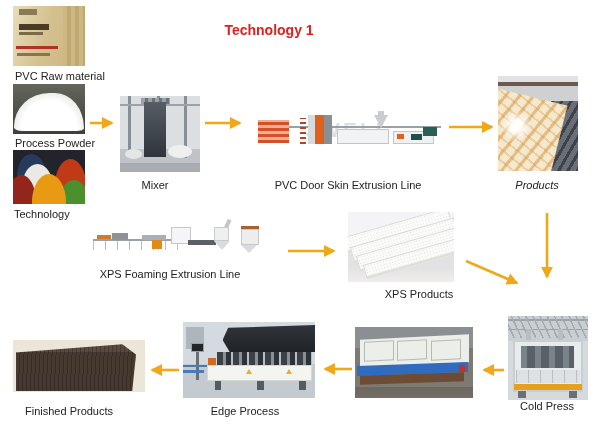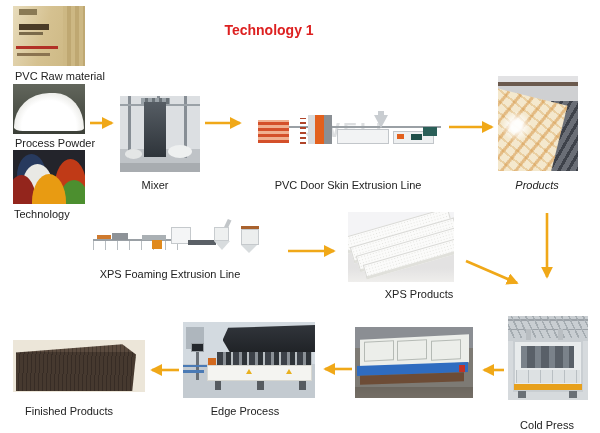--- a/index.html
+++ b/index.html
@@ -120,21 +120,21 @@
     <div class="p" style="left:0;top:0;width:100%;height:26%;background:repeating-linear-gradient(65deg,transparent 0 5px,#9aa1a7 5px 6.5px),repeating-linear-gradient(0deg,transparent 0 8px,#8d949a 8px 9.5px);opacity:.75;"></div>
     <div class="p" style="left:22%;top:15%;width:7%;height:15%;background:#b9bec2;"></div>
     <div class="p" style="left:62%;top:15%;width:7%;height:15%;background:#b9bec2;"></div>
     <div class="p" style="left:6%;top:28%;width:88%;height:62%;background:#e8ebec;border:2px solid #c9ced2;box-sizing:border-box;"></div>
     <div class="p" style="left:16%;top:36%;width:66%;height:26%;background:repeating-linear-gradient(90deg,#7a828a 0 6px,#596068 6px 14px);"></div>
     <div class="p" style="left:10%;top:64%;width:80%;height:16%;background:#dde1e3;background-image:repeating-linear-gradient(90deg,#b9bfc3 0 1.5px,transparent 1.5px 12px);"></div>
     <div class="p" style="left:8%;top:81%;width:84%;height:7%;background:#e7a01c;"></div>
     <div class="p" style="left:12%;top:89%;width:10%;height:9%;background:#6a7076;"></div>
     <div class="p" style="left:76%;top:89%;width:10%;height:9%;background:#6a7076;"></div>
   </div>
-  <div class="lbl ctr" style="left:547px;top:420px;">Cold Press</div>
+  <div class="lbl ctr" style="left:547px;top:401px;">Cold Press</div>
 
   <div class="img" style="left:355px;top:327px;width:118px;height:71px;background:linear-gradient(#8b8e93 0 30%,#7d7a74 30% 85%,#8f8a82);">
     <div class="p" style="left:4%;top:14%;width:92%;height:40%;background:#eceeea;transform:skewY(-3deg);"></div>
     <div class="p" style="left:8%;top:20%;width:24%;height:26%;border:1px solid #b5bab5;transform:skewY(-3deg);"></div>
     <div class="p" style="left:36%;top:19%;width:24%;height:26%;border:1px solid #b5bab5;transform:skewY(-3deg);"></div>
     <div class="p" style="left:64%;top:18%;width:24%;height:26%;border:1px solid #b5bab5;transform:skewY(-3deg);"></div>
     <div class="p" style="left:2%;top:52%;width:94%;height:14%;background:#2f6cc0;transform:skewY(-2deg);"></div>
     <div class="p" style="right:7%;top:54%;width:5%;height:9%;background:#c23226;"></div>
     <div class="p" style="left:4%;top:66%;width:88%;height:12%;background:#6d4c36;transform:skewY(-2deg);"></div>
     <div class="p" style="left:0;top:84%;width:100%;height:16%;background:#5e584f;opacity:.55;"></div>

